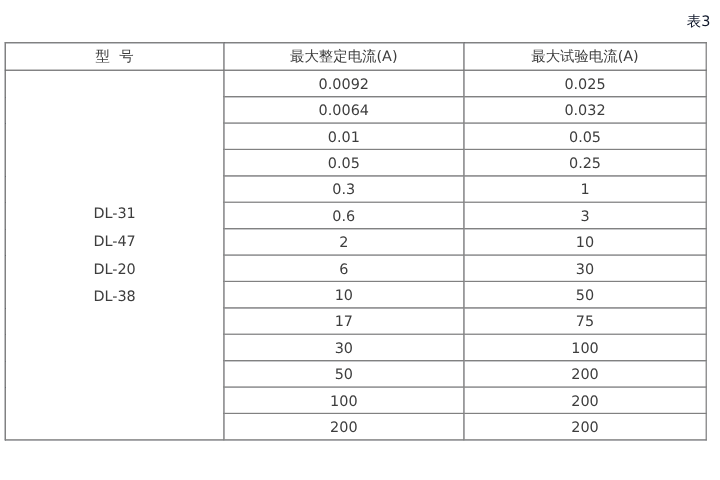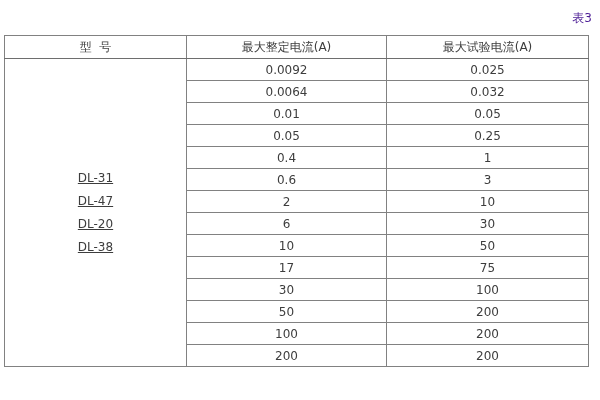--- a/index.html
+++ b/index.html
@@ -13,21 +13,21 @@
   .page {
     position: relative;
     width: 600px; height: 400px;
     background: #ffffff;
   }
   .table-label {
     position: absolute;
     top: 10px;
     right: 8px;
     font-size: 12px;
-    color: #4c1d95;
+    color: #0f172a;
     text-align: center;
   }
   table.data-table {
     position: absolute;
     left: 4px;
     top: 35px;
     width: 584px;
     border-collapse: collapse;
     table-layout: fixed;
     background: #0f172a;
@@ -47,21 +47,20 @@
   table.data-table thead th {
     height: 23px;
     border-bottom: 1px solid #6e6e6e;
   }
   th.col-model { width: 182px; white-space: pre; }
   th.col-setting { width: 200px; }
   th.col-test { width: 202px; }
   td.model-cell {
     vertical-align: middle;
     text-align: center;
-    text-decoration: underline;
   }
   .model-name {
     line-height: 23px;
     font-size: 12px;
     color: #3d3d3d;
   }
 </style>
 </head>
 <body>
 
@@ -95,21 +94,21 @@
         </tr>
         <tr>
           <td>0.01</td>
           <td>0.05</td>
         </tr>
         <tr>
           <td>0.05</td>
           <td>0.25</td>
         </tr>
         <tr>
-          <td>0.4</td>
+          <td>0.3</td>
           <td>1</td>
         </tr>
         <tr>
           <td>0.6</td>
           <td>3</td>
         </tr>
         <tr>
           <td>2</td>
           <td>10</td>
         </tr>

